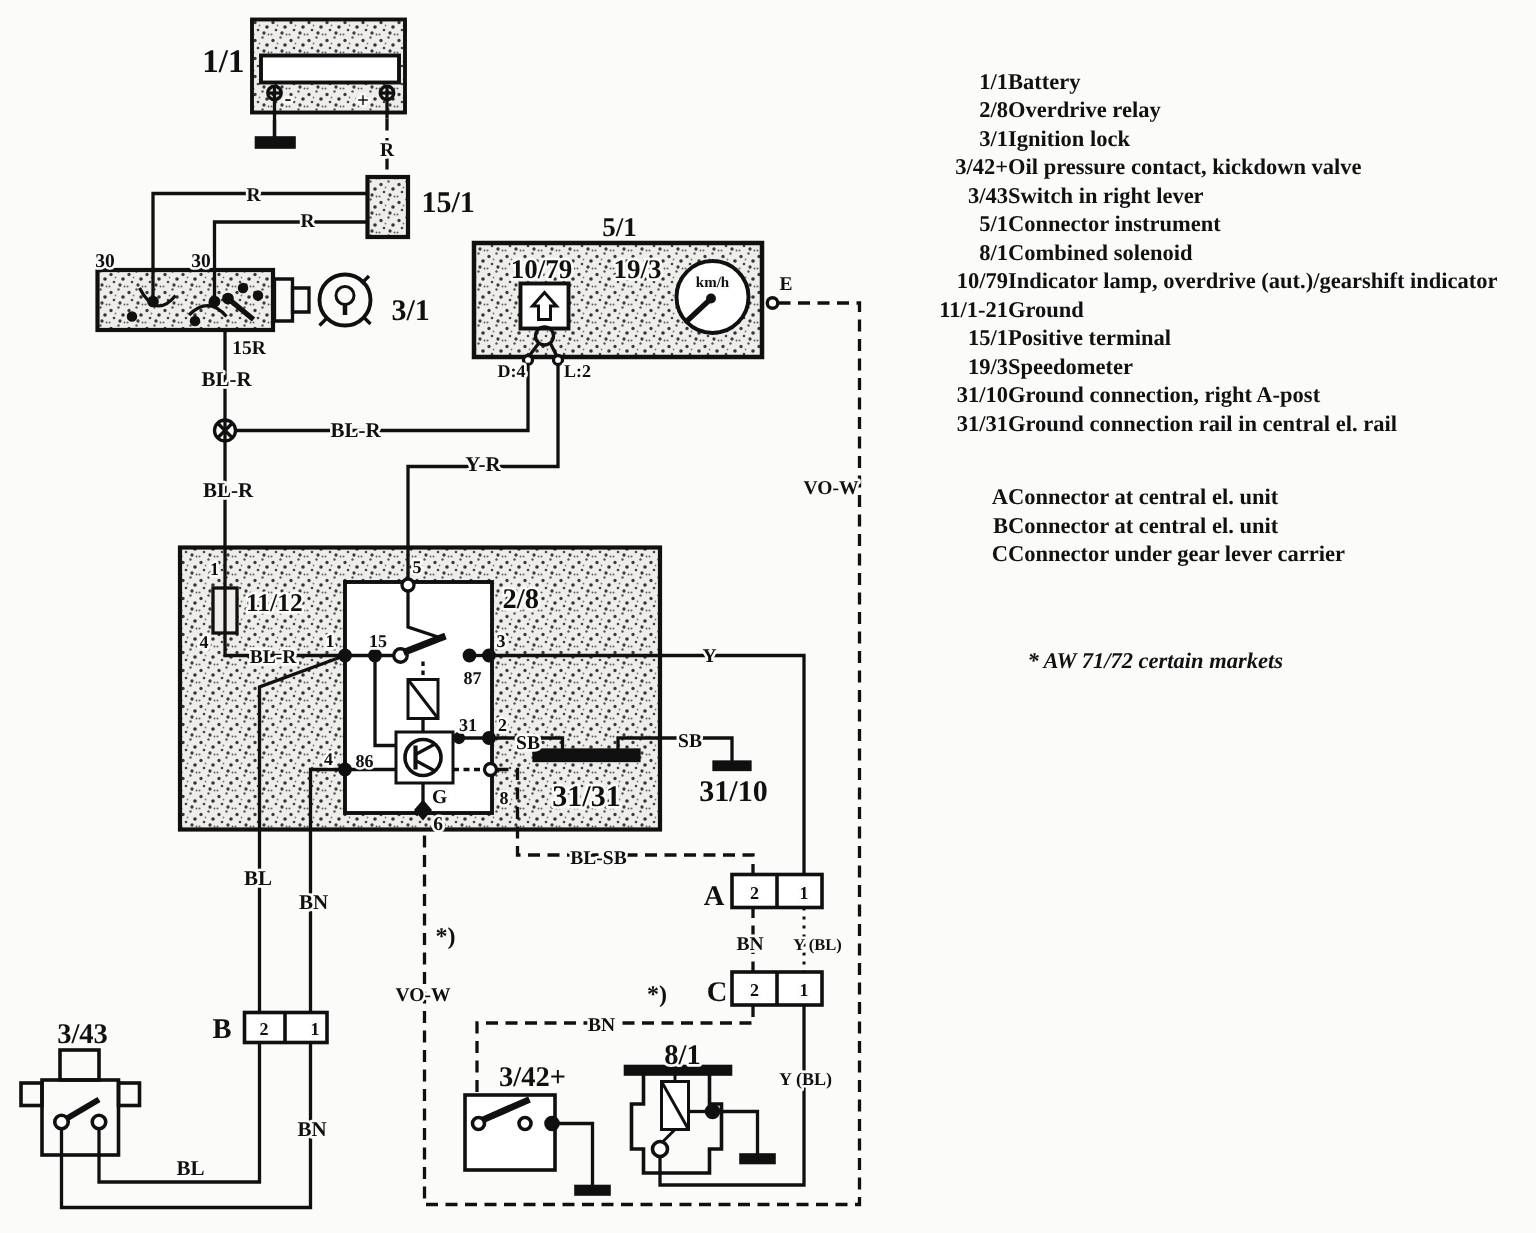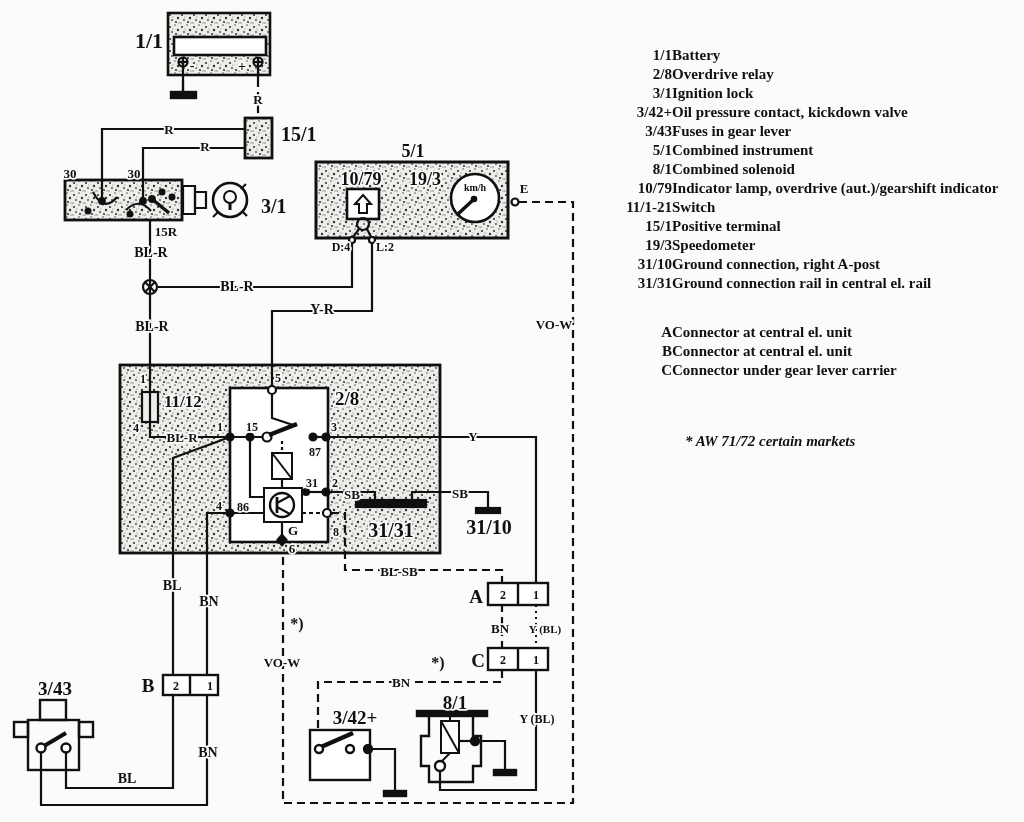--- a/index.html
+++ b/index.html
@@ -321,37 +321,37 @@
         <div class="lrow">
           <span class="lref">3/1</span>
           <span class="llab">Ignition lock</span>
         </div>
         <div class="lrow">
           <span class="lref">3/42+</span>
           <span class="llab">Oil pressure contact, kickdown valve</span>
         </div>
         <div class="lrow">
           <span class="lref">3/43</span>
-          <span class="llab">Fuses in gear lever</span>
+          <span class="llab">Switch in right lever</span>
         </div>
         <div class="lrow">
           <span class="lref">5/1</span>
-          <span class="llab">Combined instrument</span>
+          <span class="llab">Connector instrument</span>
         </div>
         <div class="lrow">
           <span class="lref">8/1</span>
           <span class="llab">Combined solenoid</span>
         </div>
         <div class="lrow">
           <span class="lref">10/79</span>
           <span class="llab">Indicator lamp, overdrive (aut.)/gearshift indicator</span>
         </div>
         <div class="lrow">
           <span class="lref">11/1-21</span>
-          <span class="llab">Switch</span>
+          <span class="llab">Ground</span>
         </div>
         <div class="lrow">
           <span class="lref">15/1</span>
           <span class="llab">Positive terminal</span>
         </div>
         <div class="lrow">
           <span class="lref">19/3</span>
           <span class="llab">Speedometer</span>
         </div>
         <div class="lrow">

